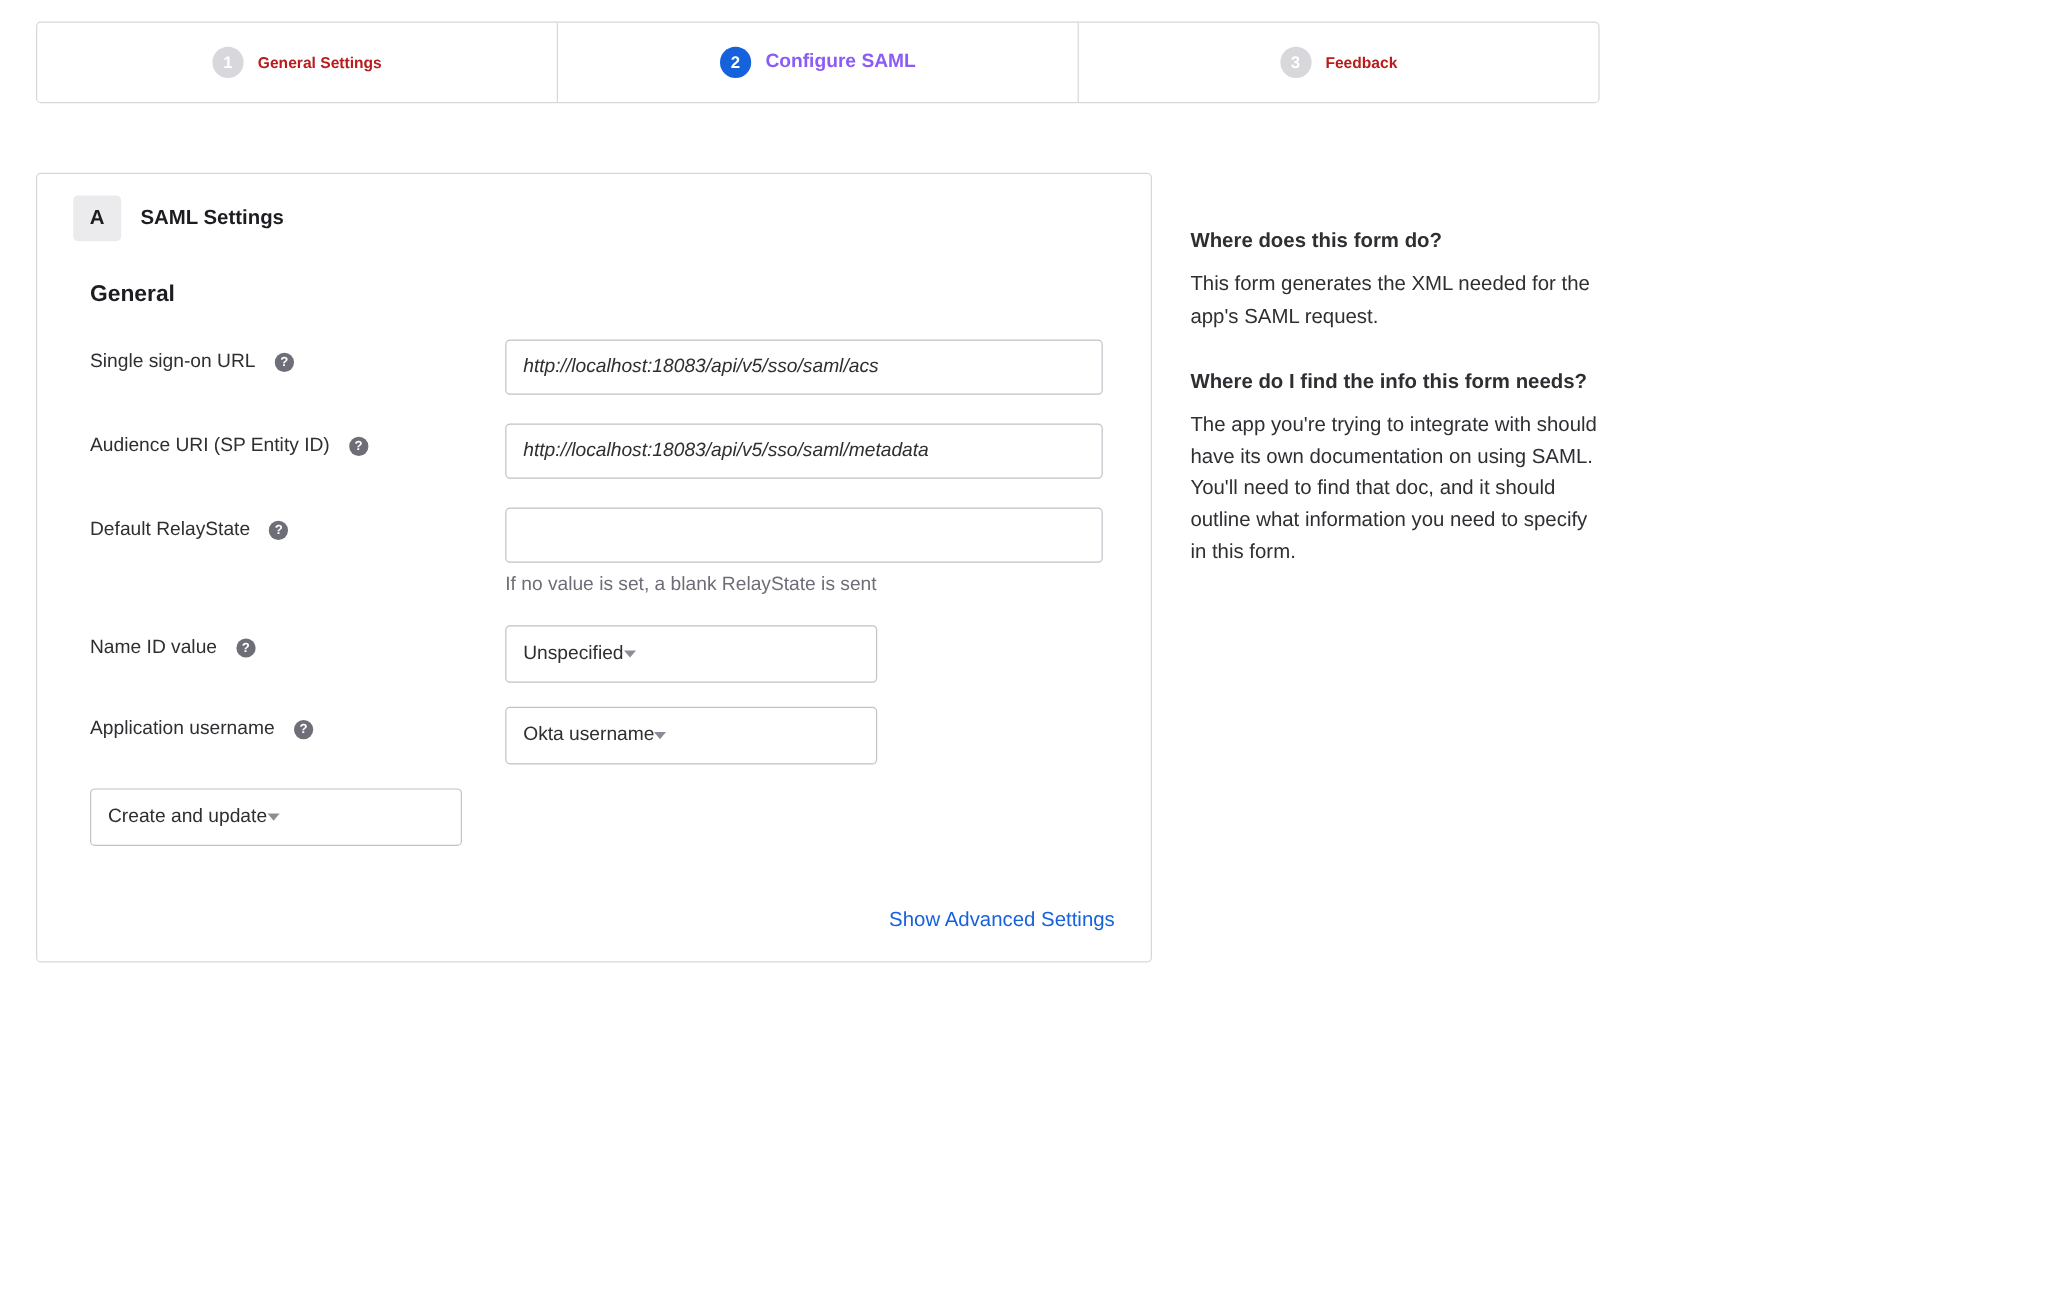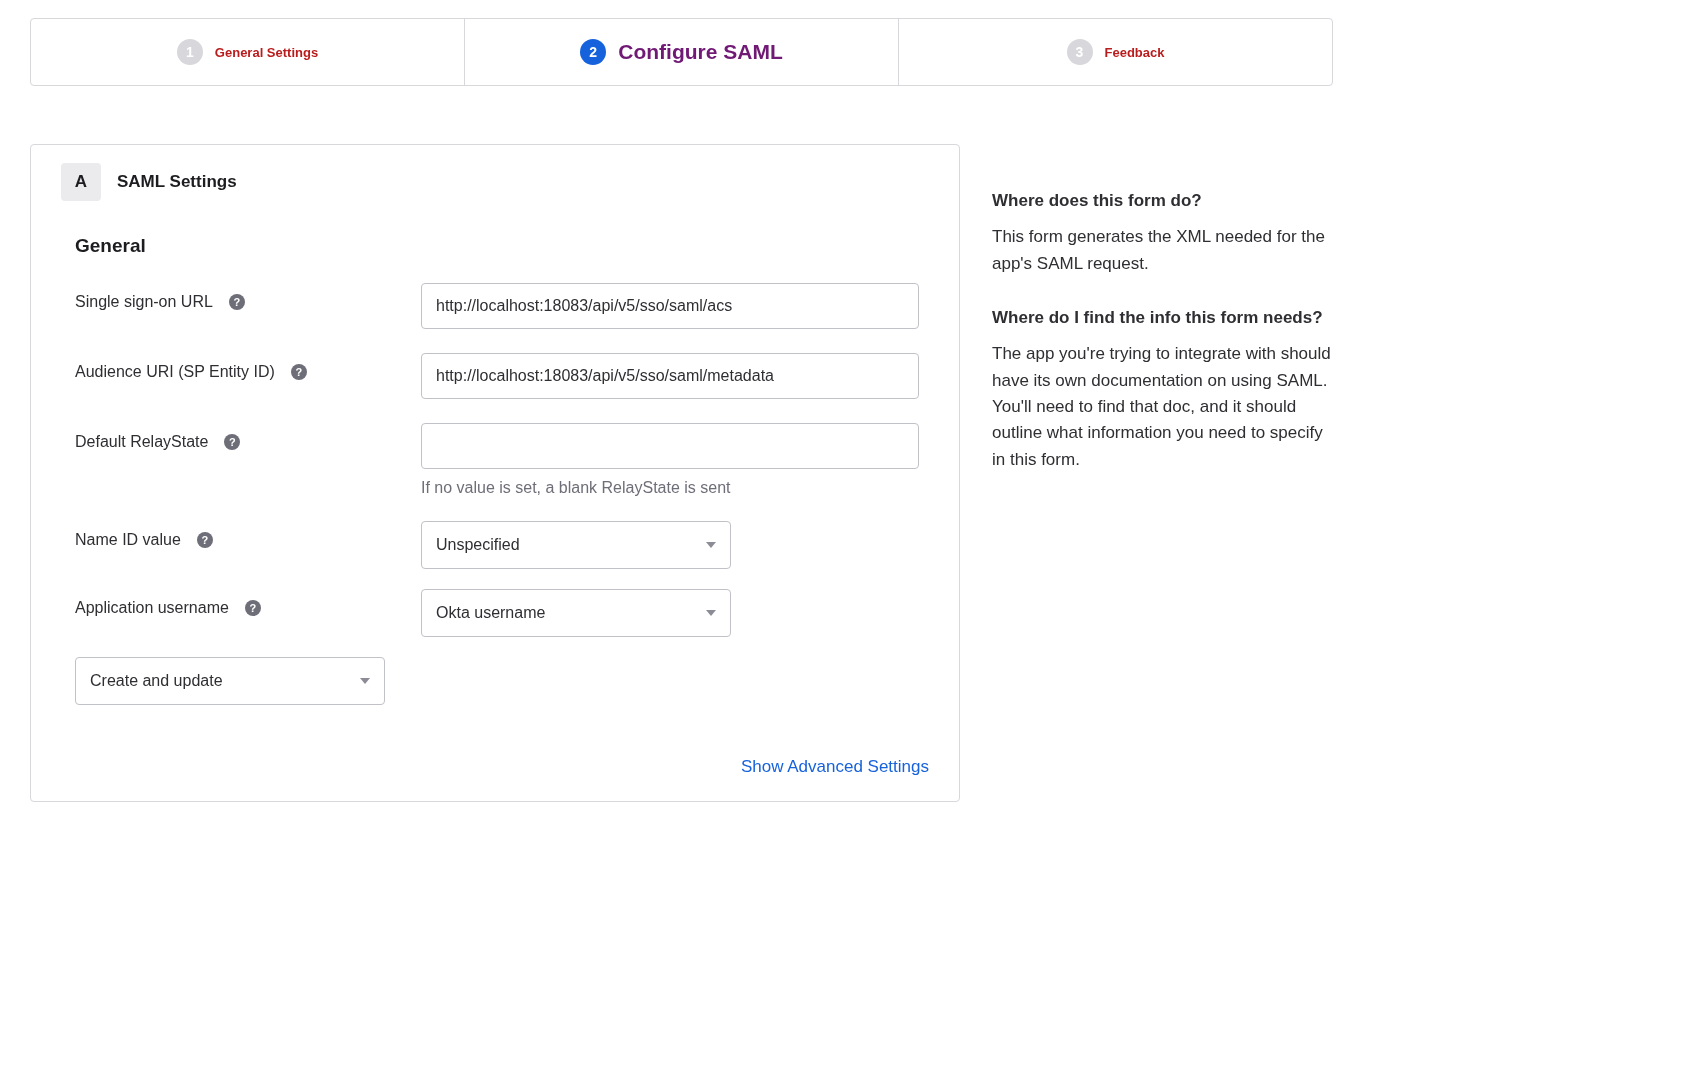--- a/index.html
+++ b/index.html
@@ -32,21 +32,21 @@
   .step-num {
     width: 26px; height: 26px;
     border-radius: 50%;
     display: flex; align-items: center; justify-content: center;
     font-weight: 700;
     font-size: 14px;
   }
   .step.inactive .step-num { background: #d7d7dc; color: #fff; }
   .step.inactive .step-label { color: #b91c1c; font-weight: 600; font-size: 13px; }
   .step.active .step-num { background: #1662dd; color: #fff; }
-  .step.active .step-label { color: #701a75; font-weight: 700; font-size: 21px; }
+  .step.active .step-label { color: #8b5cf6; font-weight: 700; font-size: 16px; }
   .step.active { position: relative; }
   
   .columns { display: flex; gap: 32px; align-items: flex-start; }
   .panel {
     border: 1px solid #d7d7dc;
     border-radius: 4px;
     padding: 18px 30px 24px 30px;
     flex: 0 0 930px;
   }
   .sidebar {
@@ -99,20 +99,21 @@
     display: inline-flex; align-items: center; justify-content: center;
     cursor: help;
   }
   input.text {
     width: 498px; height: 46px;
     border: 1px solid #c1c1c8;
     border-radius: 4px;
     padding: 0 14px;
     font-size: 16px;
     color: #2f2f33;
+    font-style: italic;
   }
   .checkbox-line {
     display: flex; align-items: center; gap: 14px;
     margin-top: 14px; margin-bottom: 8px;
     font-size: 16px;
     color: #2f2f33;
   }
   .cb {
     width: 22px; height: 22px; border-radius: 5px;
     background: #3348d1;
@@ -124,21 +125,21 @@
     margin-top: 10px;
     font-size: 16px;
     color: #6e6e78;
   }
   
   .select {
     width: 310px; height: 48px;
     border: 1px solid #c1c1c8;
     border-radius: 4px;
     padding: 0 14px;
-    display: flex; align-items: center; justify-content: space-between;
+    display: flex; align-items: center; 
     font-size: 16px;
     color: #2f2f33;
     cursor: pointer;
     background: #fff;
   }
   .select .caret {
     width: 0; height: 0;
     border-left: 5px solid transparent;
     border-right: 5px solid transparent;
     border-top: 6px solid #8c8c96;

